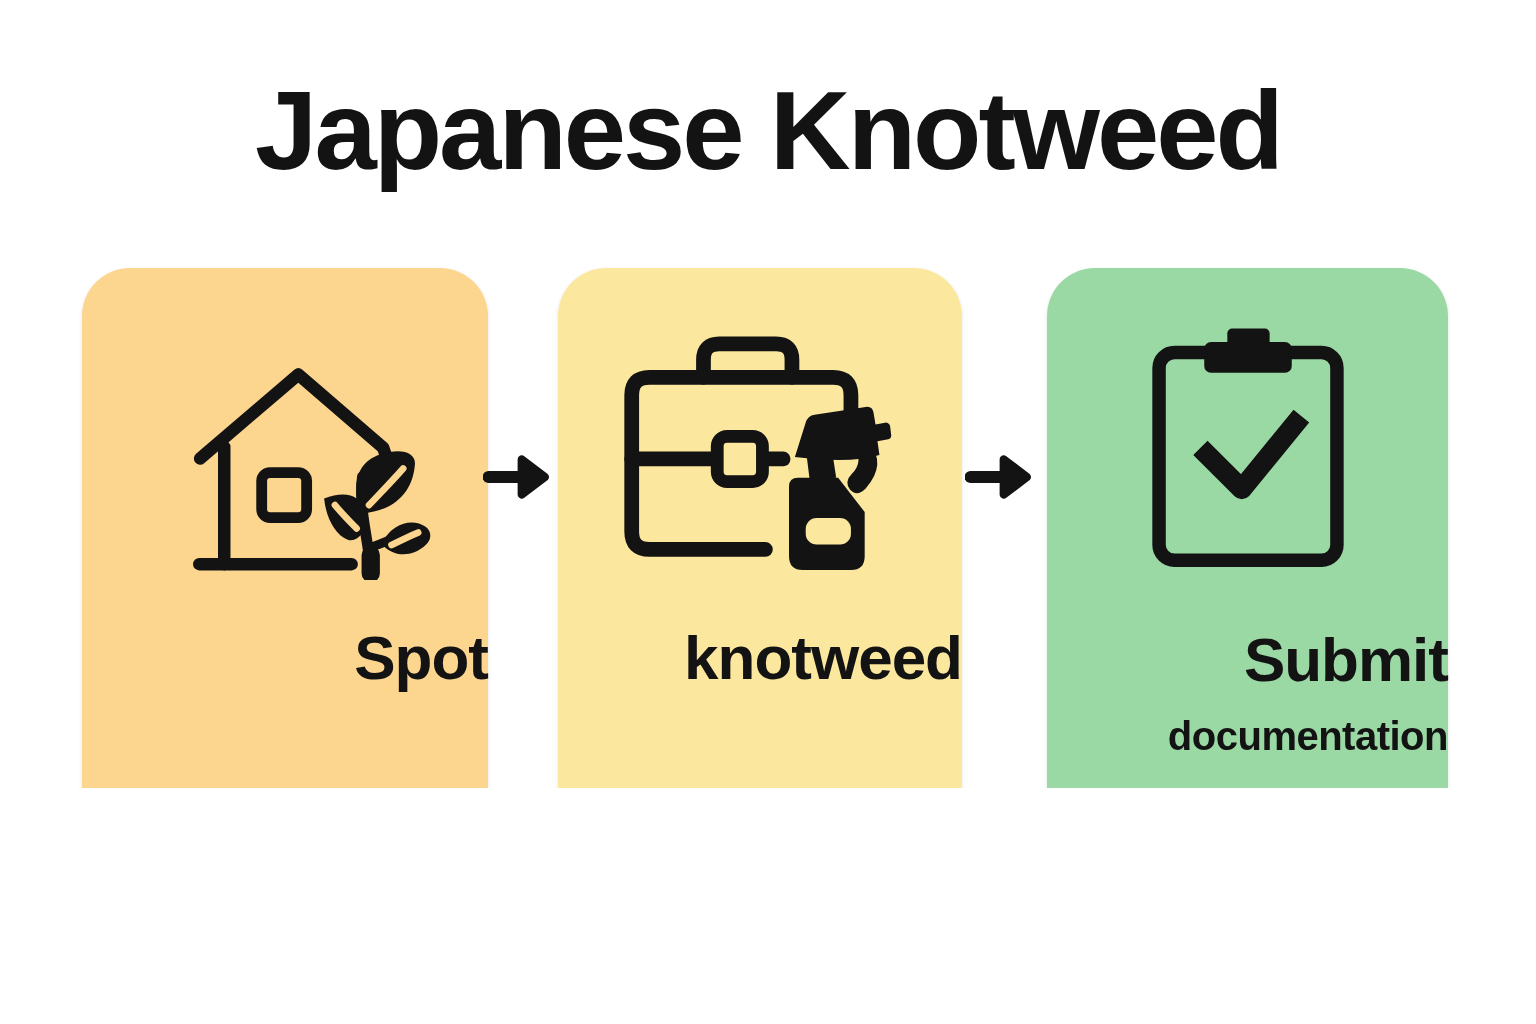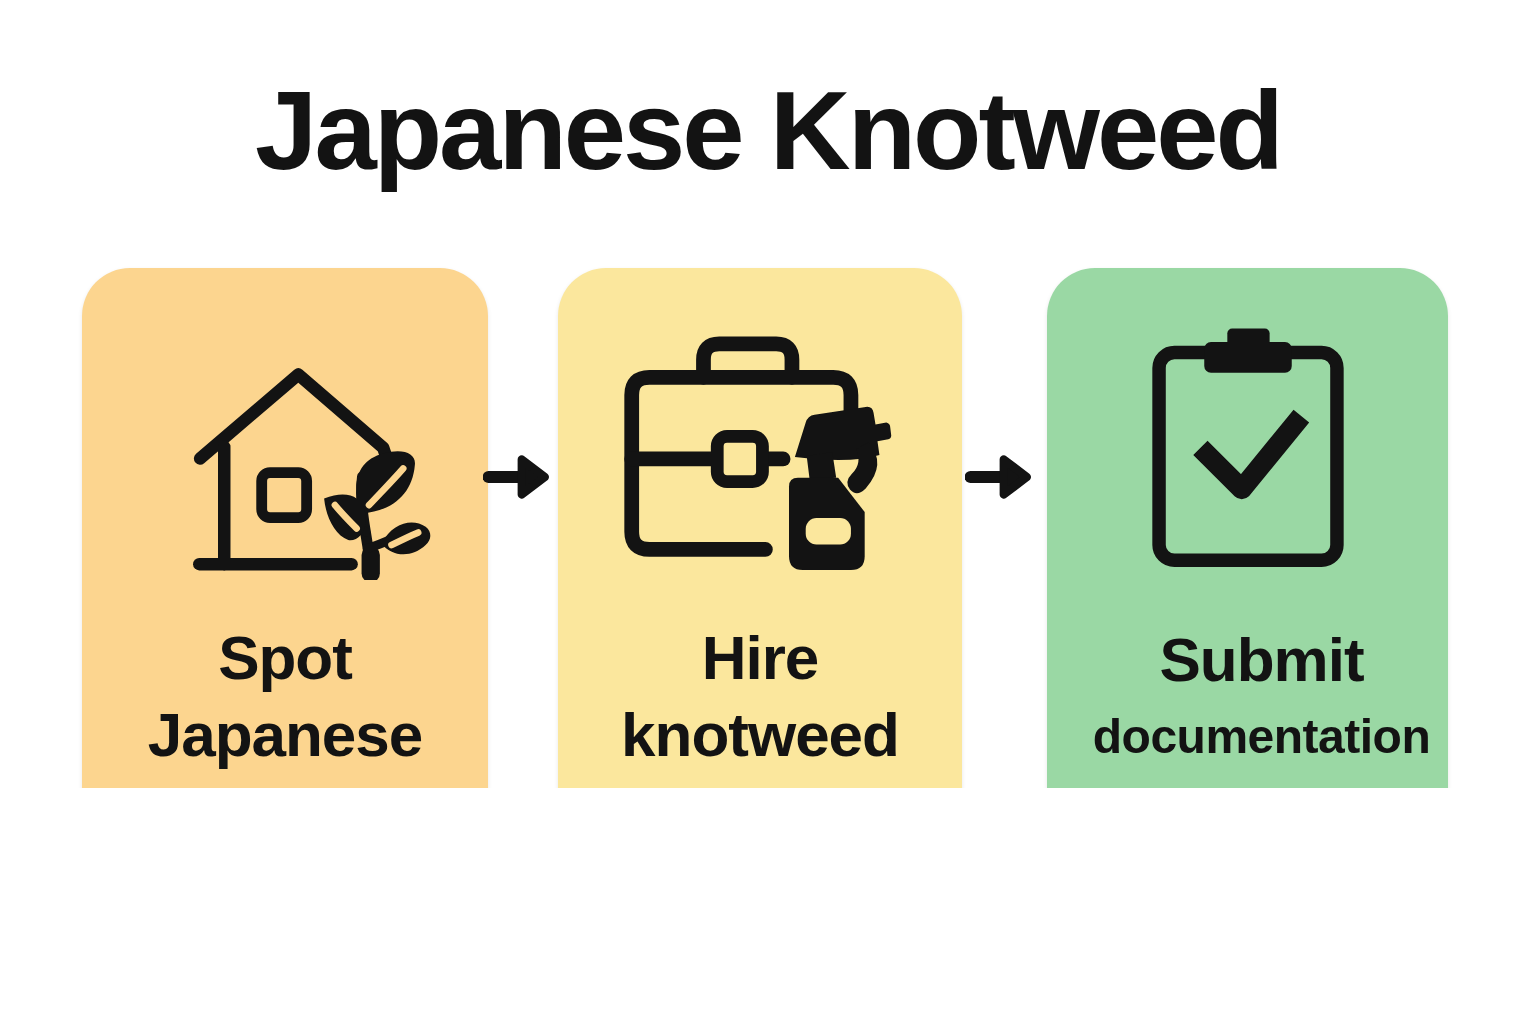--- a/index.html
+++ b/index.html
@@ -42,31 +42,31 @@
     position:absolute;
     left:50%;
     transform:translateX(-50%);
   }
   .card-1 .icon-wrap{top:54px;}
   .card-2 .icon-wrap{top:60px;}
   .card-3 .icon-wrap{top:49px;}
   .caption{
     position:absolute;
     top:351px;left:0;right:0;
-    text-align:center;
+    text-align:right;
     font-size:62px;
     line-height:77px;
     font-weight:700;
     letter-spacing:-1px;
     color:var(--ink);
   }
   .caption .line{display:block;}
   .card-3 .caption{top:353px;padding-left:28px;}
   .card-3 .caption .line-sub{
-    font-size:48px;
+    font-size:40px;
     letter-spacing:-0.5px;
   }
   .arrow{
     position:absolute;
     top:445px;
     width:72px;height:64px;
   }
   .arrow-1{left:483px;}
   .arrow-2{left:965px;}
   svg{display:block;}
@@ -100,21 +100,20 @@
         </g>
         <g fill="none" stroke="var(--card1)" stroke-width="8" stroke-linecap="round">
           <path d="M281 220 C295 205 308 192 322 176"></path>
           <path d="M240 220 C250 232 258 240 266 248"></path>
           <path d="M308 268 C320 262 330 257 340 253"></path>
         </g>
       </svg>
     </div>
     <div class="caption">
       <span class="line">Spot</span>
-      <span class="line">Japanese</span>
     </div>
   </section>
 
   <div class="arrow arrow-1">
     <svg width="72" height="64" viewBox="0 0 78 64" aria-hidden="true">
       <path d="M6 32 H40" fill="none" stroke="currentColor" stroke-width="13" stroke-linecap="round"></path>
       <path d="M42 13 L67 32 L42 51 Z" fill="currentColor" stroke="currentColor" stroke-width="9" stroke-linejoin="round"></path>
     </svg>
   </div>
 
@@ -131,21 +130,20 @@
         <g fill="currentColor">
           <path d="M243 191 L254 156 Q256 149 263 148 L315 140 Q322 139 323 146 L325 158 L336 156 Q340 157 340 161 L341 169 Q341 172 338 173 L327 175 L329 189 Q300 198 243 191 Z"></path>
           <path d="M318 176 Q337 198 315 223 Q306 232 299 224 Q293 216 301 208 Q312 197 305 183 Z"></path>
           <path d="M255 190 L258 214 L285 212 L281 186 Z"></path>
           <path d="M246 212 H287 L314 247 V292 Q314 306 300 306 H251 Q237 306 237 292 V221 Q237 212 246 212 Z"></path>
           <rect x="254" y="253" width="46" height="27" rx="11" fill="var(--card2)"></rect>
         </g>
       </svg>
     </div>
     <div class="caption">
-      <span class="line">Hire</span>
       <span class="line">knotweed</span>
     </div>
   </section>
 
   <div class="arrow arrow-2">
     <svg width="72" height="64" viewBox="0 0 78 64" aria-hidden="true">
       <path d="M6 32 H40" fill="none" stroke="currentColor" stroke-width="13" stroke-linecap="round"></path>
       <path d="M42 13 L67 32 L42 51 Z" fill="currentColor" stroke="currentColor" stroke-width="9" stroke-linejoin="round"></path>
     </svg>
   </div>

